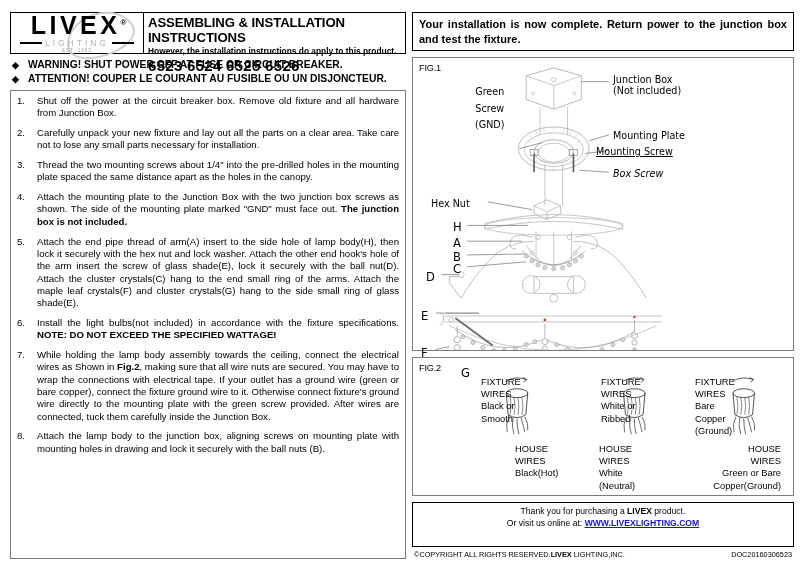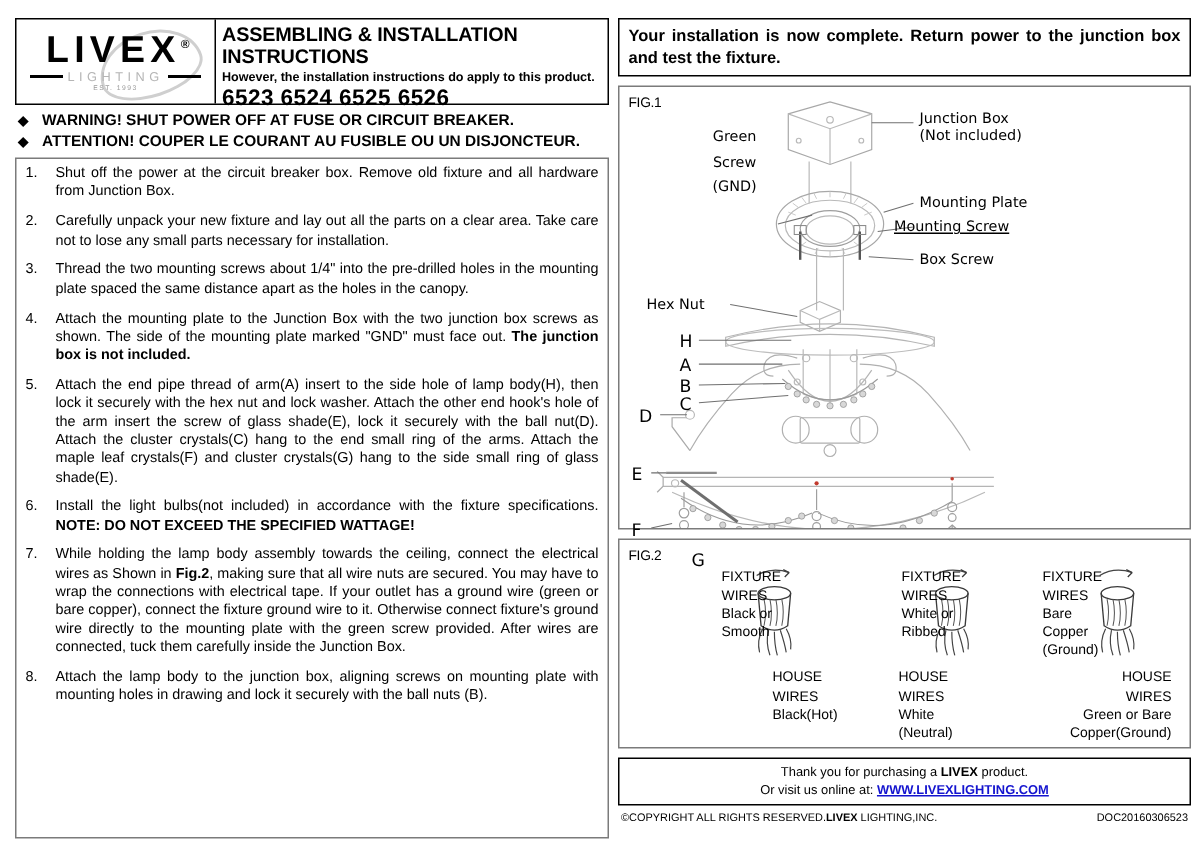--- a/index.html
+++ b/index.html
@@ -34,21 +34,21 @@
     width: 382px;
     display: flex;
     flex-direction: column;
   }
 
   
   .header-box {
     border: 1.5px solid #000;
     display: flex;
     align-items: stretch;
-    height: 58px;
+    height: 42px;
     box-sizing: border-box;
   }
   .logo-cell {
     width: 132px;
     border-right: 1.5px solid #000;
     position: relative;
     display: flex;
     align-items: center;
     justify-content: center;
     flex-shrink: 0;
@@ -229,21 +229,21 @@
     line-height: 1.32;
     white-space: nowrap;
   }
   .f2lab.r { text-align: right; }
 
   
   .footer-box {
     border: 1px solid #000;
     box-sizing: border-box;
     margin-top: 6px;
-    padding: 2px 4px 3px 4px;
+    padding: 2px 4px 17px 4px;
     text-align: center;
     font-size: 8.6px;
     line-height: 1.42;
   }
   .footer-box b { font-weight: bold; }
   .footer-link {
     color: #1414cf;
     text-decoration: underline;
     font-weight: bold;
   }
@@ -524,21 +524,21 @@
         <div>Junction Box</div>
         <div>(Not included)</div>
       </div>
       <div class="cal" style="left:62px; top:26px; text-align:center; line-height:1.7;">
         <div>Green</div>
         <div>Screw</div>
         <div>(GND)</div>
       </div>
       <div class="cal" style="left:200px; top:72px;">Mounting Plate</div>
       <div class="cal" style="left:183px; top:88px;text-decoration:underline;">Mounting Screw</div>
-      <div class="cal" style="left:200px; top:110px;">Box  Screw</div>
+      <div class="cal" style="left:200px; top:110px;font-style:italic;">Box  Screw</div>
       <div class="cal" style="left:18px; top:140px;">Hex Nut</div>
 
       <div class="letter" style="left:40px; top:162px;">H</div>
       <div class="letter" style="left:40px; top:178px;">A</div>
       <div class="letter" style="left:40px; top:192px;">B</div>
       <div class="letter" style="left:40px; top:204px;">C</div>
       <div class="letter" style="left:13px; top:212px;">D</div>
       <div class="letter" style="left:8px; top:251px;">E</div>
       <div class="letter" style="left:8px; top:288px;">F</div>
       <div class="letter" style="left:48px; top:308px;">G</div>

